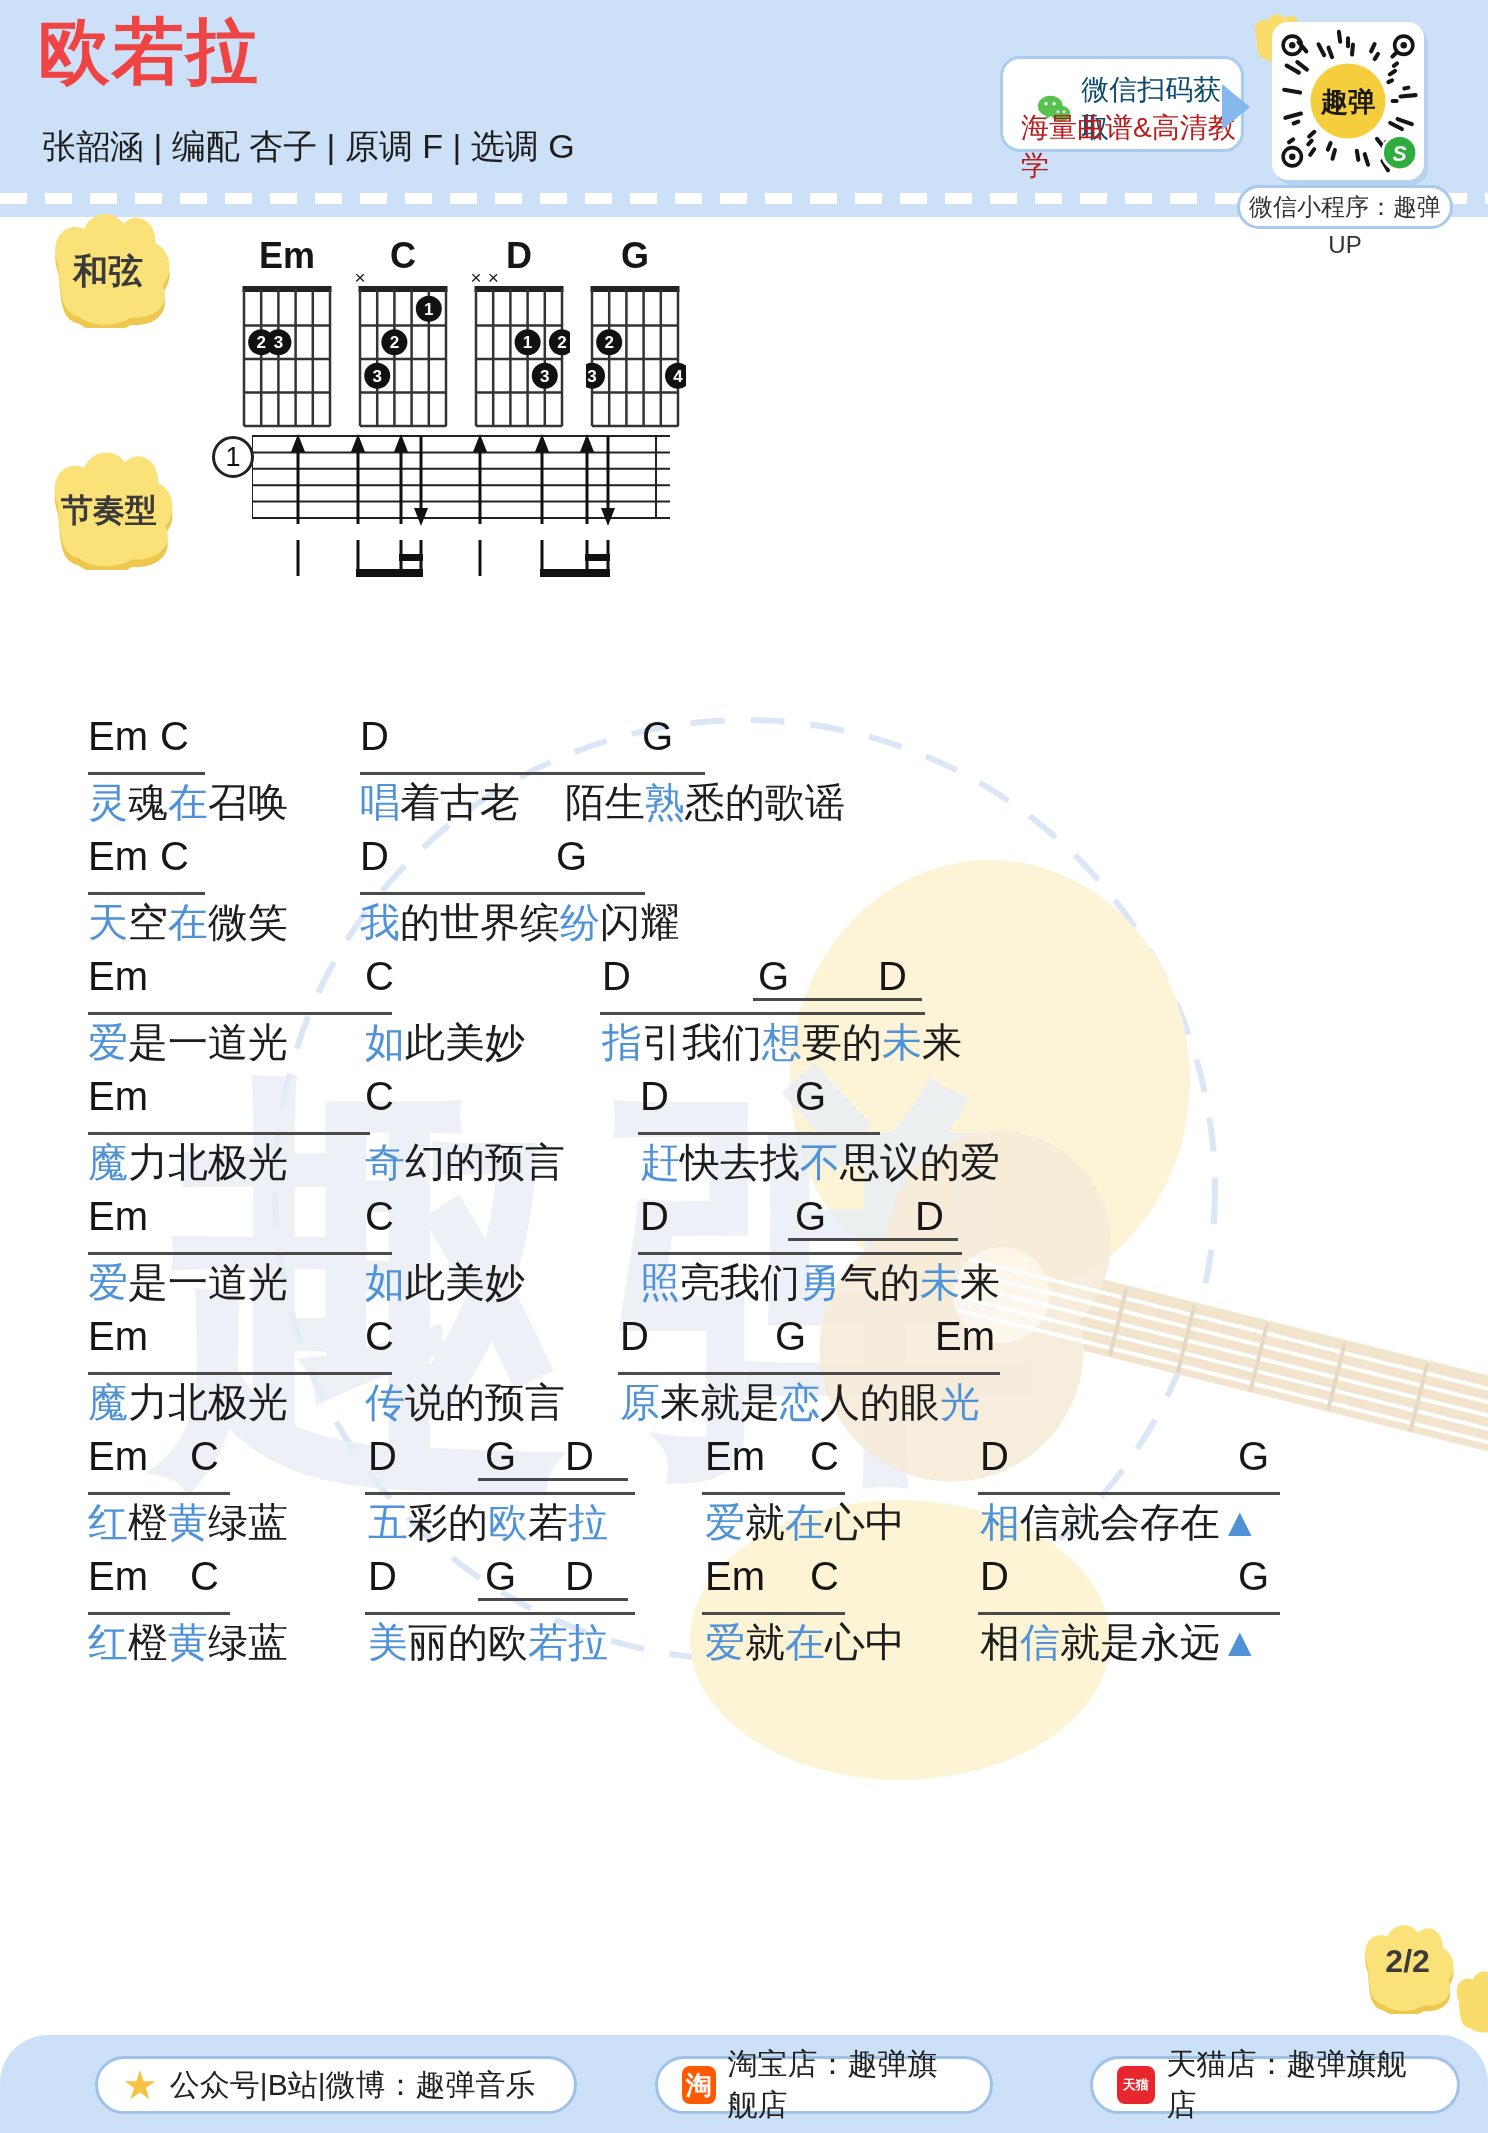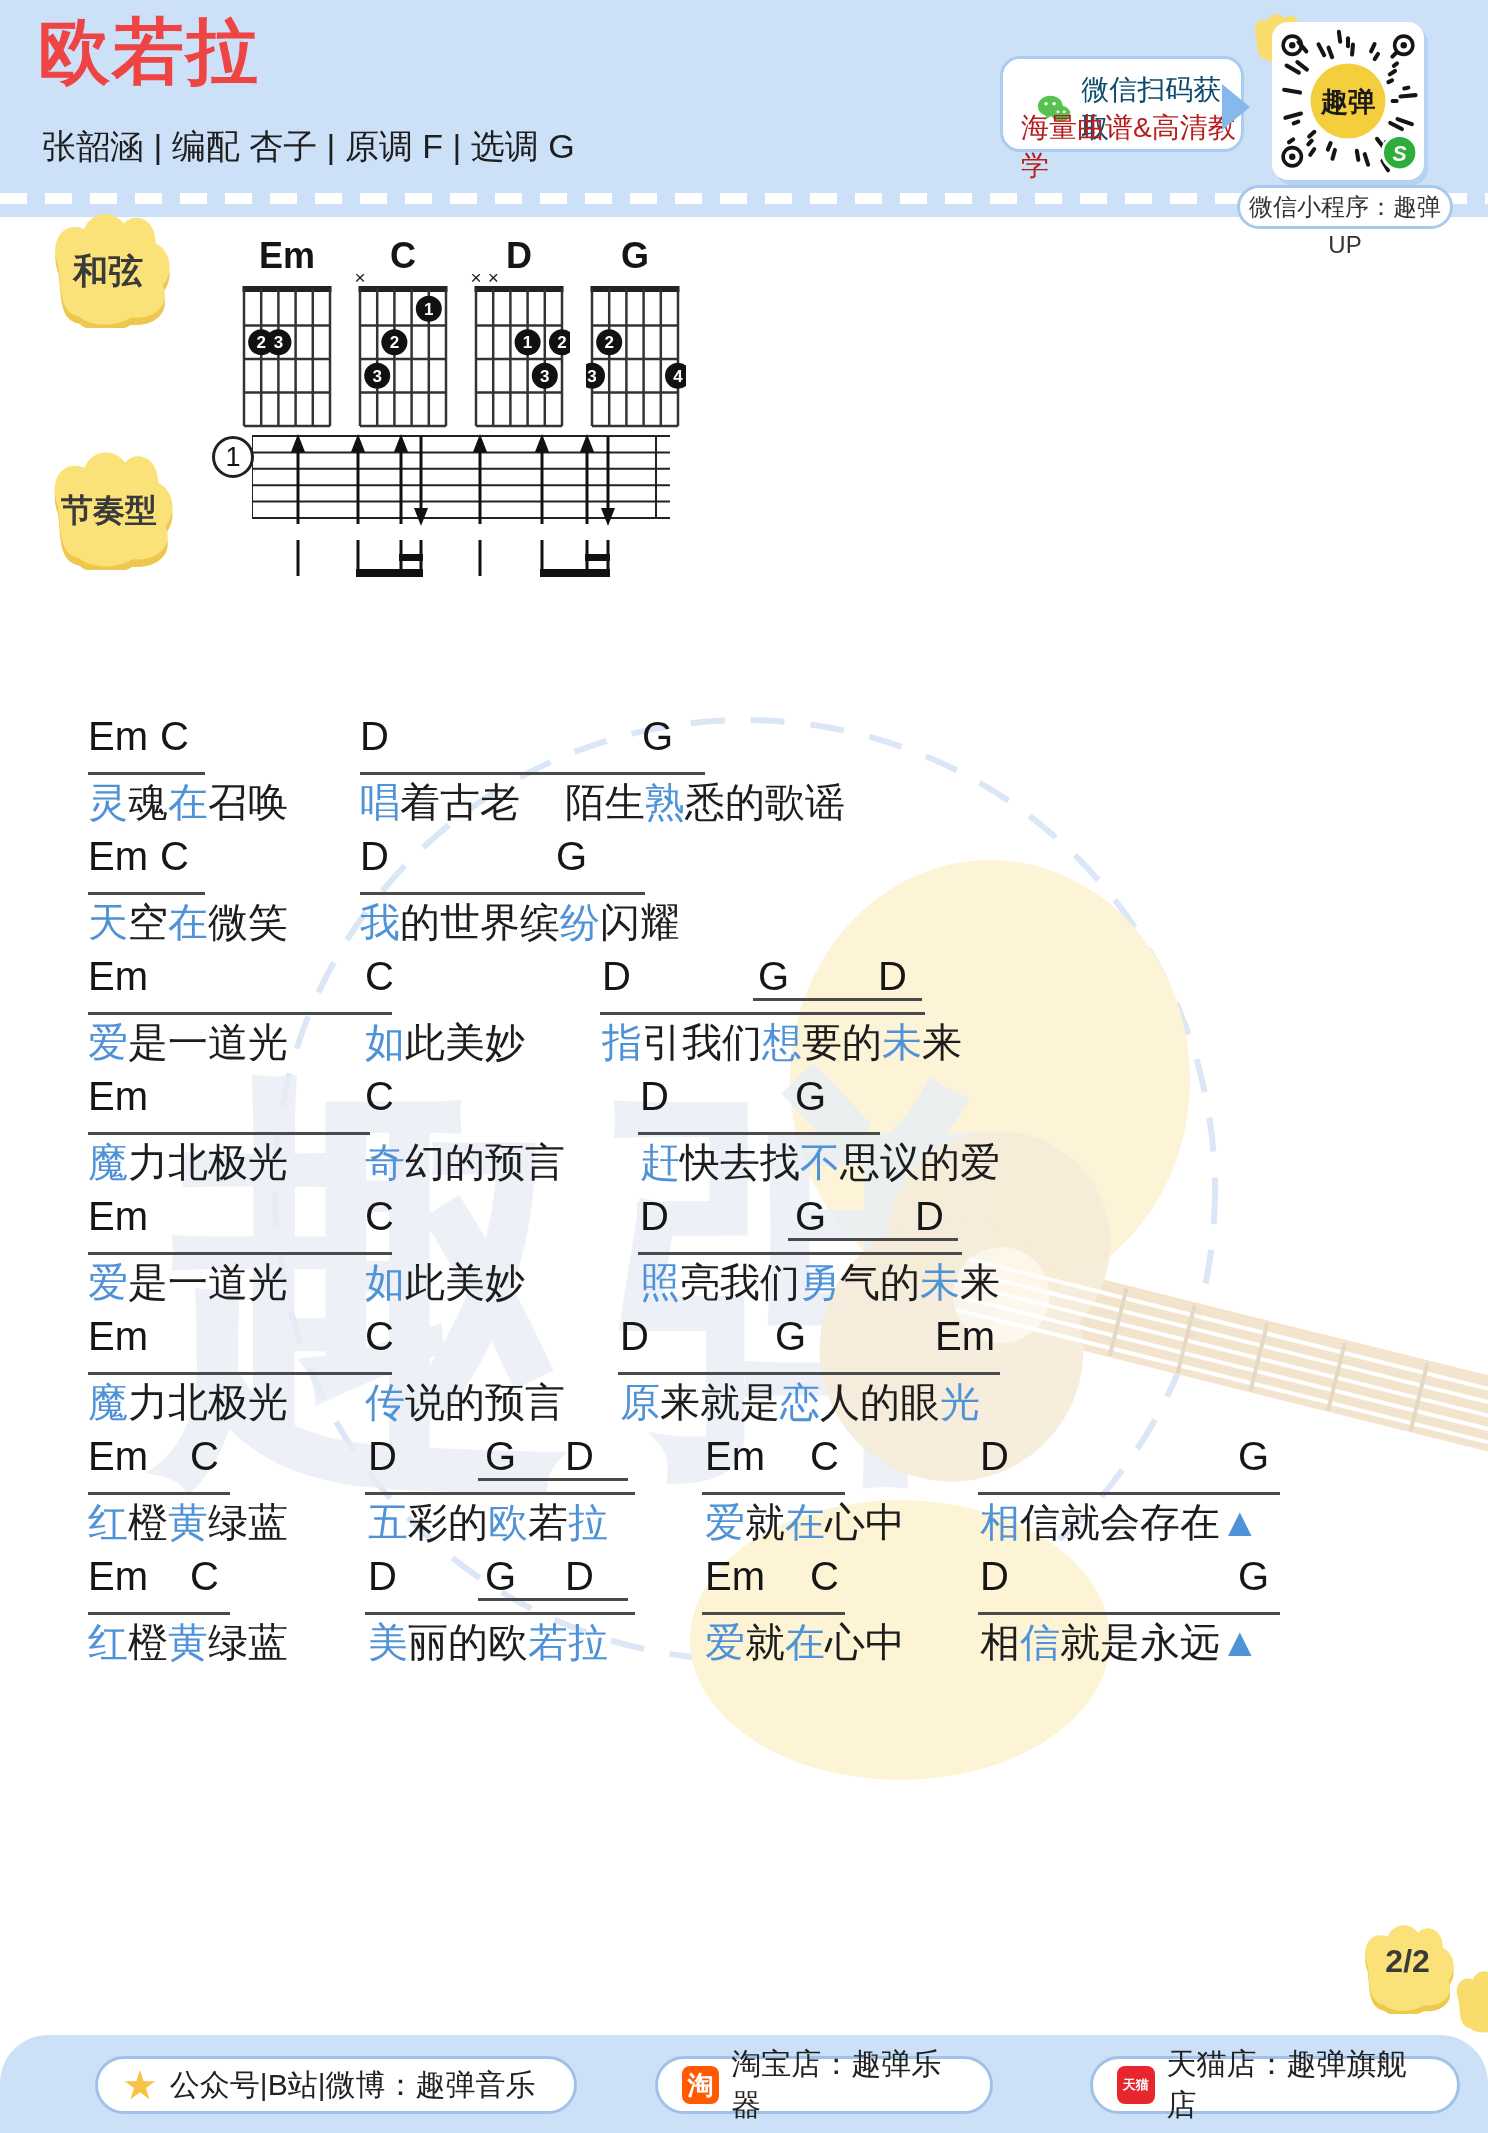--- a/index.html
+++ b/index.html
@@ -417,21 +417,21 @@
     <path d="M22,64 C12,38 28,20 47,28 C53,12 74,8 85,23 C97,10 117,20 116,42 C131,49 134,70 123,83 C131,101 116,116 92,114 C78,123 54,123 42,113 C22,109 25,85 22,64 Z" fill="#f8dd6d"></path>
   </svg>
 
   <div class="footer">
     <div class="pill" style="left:95px;width:482px">
       <span class="icon-star">★</span>
       <span>公众号|B站|微博：趣弹音乐</span>
     </div>
     <div class="pill" style="left:655px;width:338px">
       <span class="icon-tb">淘</span>
-      <span>淘宝店：趣弹乐器</span>
+      <span>淘宝店：趣弹旗舰店</span>
     </div>
     <div class="pill" style="left:1090px;width:370px">
       <span class="icon-tm">天猫</span>
       <span>天猫店：趣弹旗舰店</span>
     </div>
   </div>
 
 </div>
 
 </body></html>

